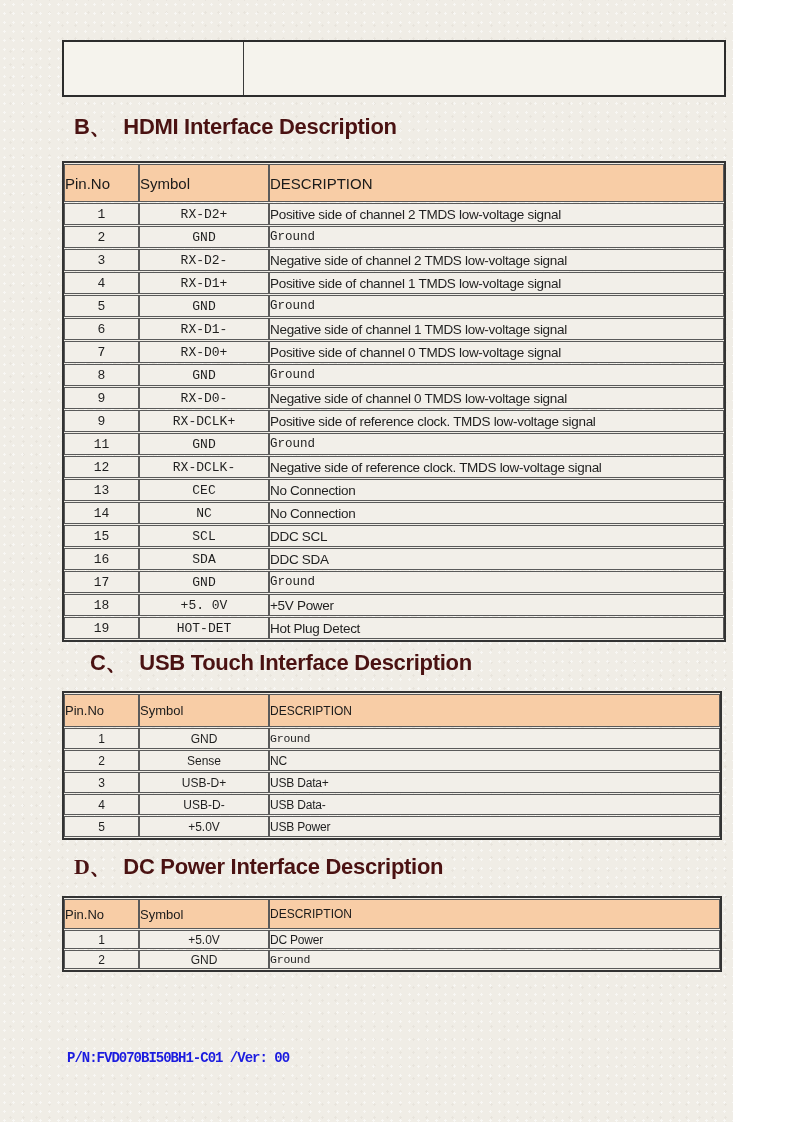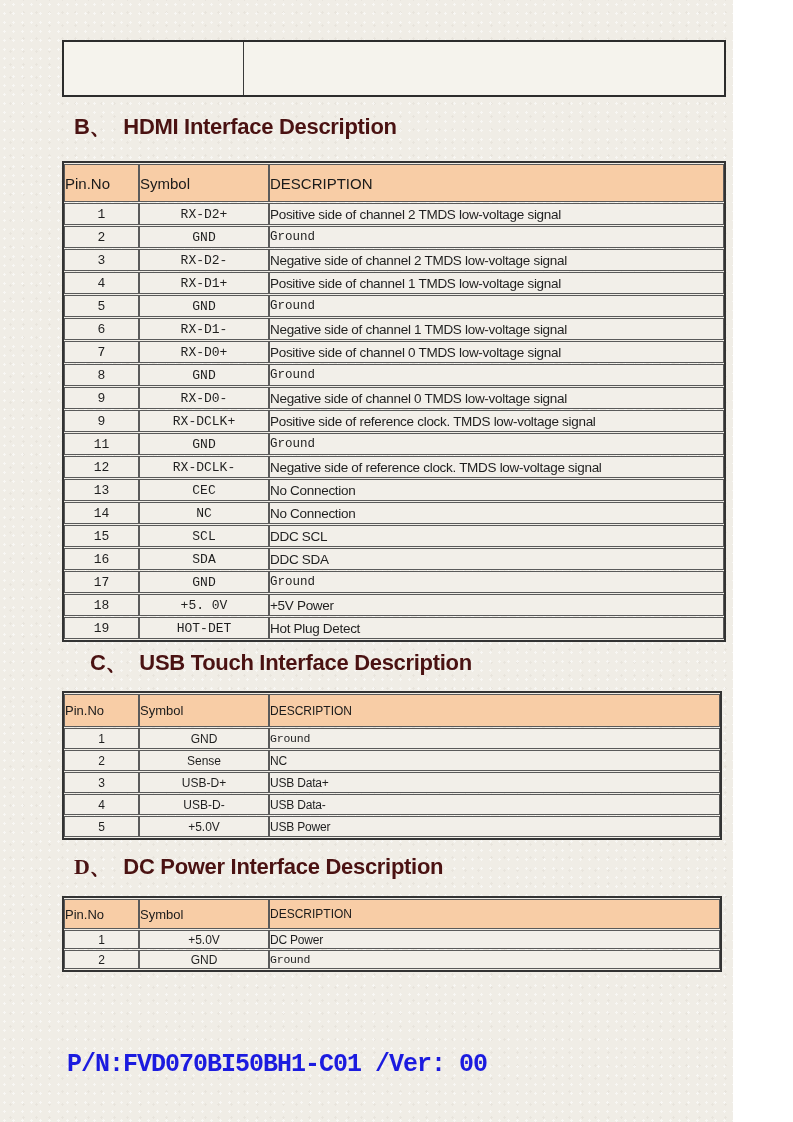--- a/index.html
+++ b/index.html
@@ -85,21 +85,21 @@
   .dc td.c-desc{letter-spacing:-0.2px;margin-top:44px;}
   .dc td.c-desc.mono{font-family:"Liberation Mono",monospace;font-size:11.5px;}
 
   col.pin{width:75px;}
   col.sym{width:130px;}
 
   
   .footer{
     position:absolute;left:67px;top:1050px;
     font-family:"Liberation Mono",monospace;font-weight:bold;
-    font-size:25px;color:#1b1bdf;letter-spacing:-1px;white-space:nowrap;
+    font-size:14px;color:#1b1bdf;letter-spacing:-1px;white-space:nowrap;
   }
 </style>
 </head>
 <body>
 
 <div class="page">
 
   <div class="empty-table">
     <div class="divider"></div>
   </div>

